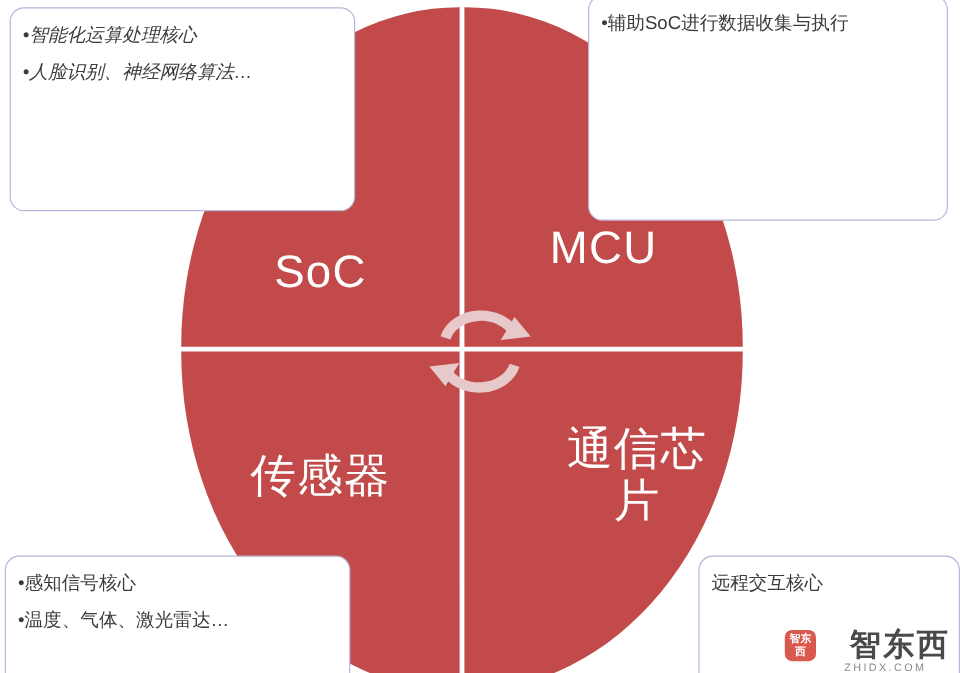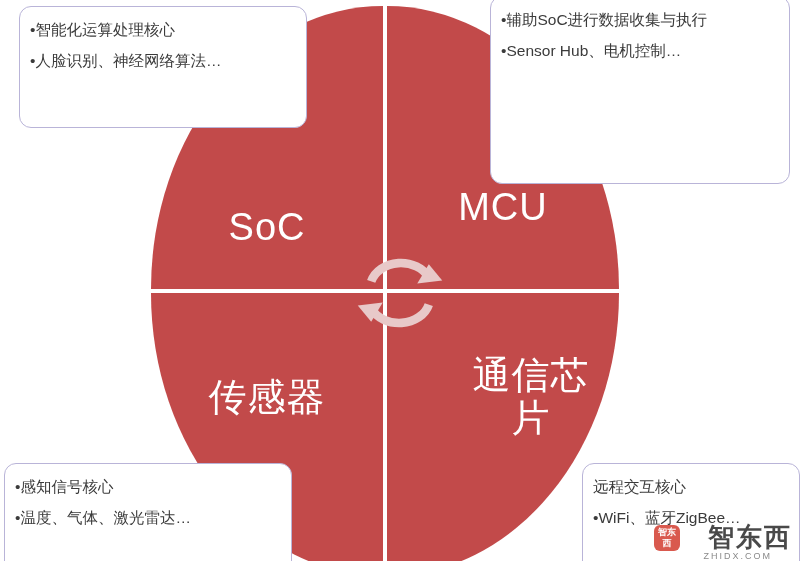--- a/index.html
+++ b/index.html
@@ -59,21 +59,21 @@
     color:#3b3b3b;
     font-size:15.5px;
     line-height:1.62;
     padding:10px 12px 10px 10px;
     box-sizing:border-box;
   }
   .callout p{margin:0;}
   .callout p+p{margin-top:6px;}
   .hang{padding-left:9px;text-indent:-9px;}
 
-  .c-topleft{left:19px;top:6px;width:288px;height:122px;}
+  .c-topleft{left:8px;top:6px;width:288px;height:170px;font-style:italic;}
   .c-topright{left:490px;top:-4px;width:300px;height:188px;}
   .c-botleft{left:4px;top:463px;width:288px;height:120px;}
   .c-botright{left:582px;top:463px;width:218px;height:120px;}
 
   
   .watermark{
     position:absolute;
     right:8px;bottom:6px;
     display:flex;align-items:center;
     opacity:.92;
@@ -123,31 +123,29 @@
     <polygon points="20,80 6,63 32,60" fill="#e8c9c9"></polygon>
   </svg>
 
   <div class="callout c-topleft">
     <p class="hang">•智能化运算处理核心</p>
     <p class="hang">•人脸识别、神经网络算法…</p>
   </div>
 
   <div class="callout c-topright">
     <p class="hang">•辅助SoC进行数据收集与执行</p>
-    <p class="hang">•Sensor Hub、电机控制…</p>
   </div>
 
   <div class="callout c-botleft">
     <p class="hang">•感知信号核心</p>
     <p class="hang">•温度、气体、激光雷达…</p>
   </div>
 
   <div class="callout c-botright">
     <p class="hang">远程交互核心</p>
-    <p class="hang">•WiFi、蓝牙ZigBee…</p>
   </div>
 
   <div class="watermark">
     <div class="wm-badge">智东西</div>
     <div class="wm-text">智东西</div>
   </div>
   <div class="wm-sub">ZHIDX.COM</div>
 
 </div>
 

